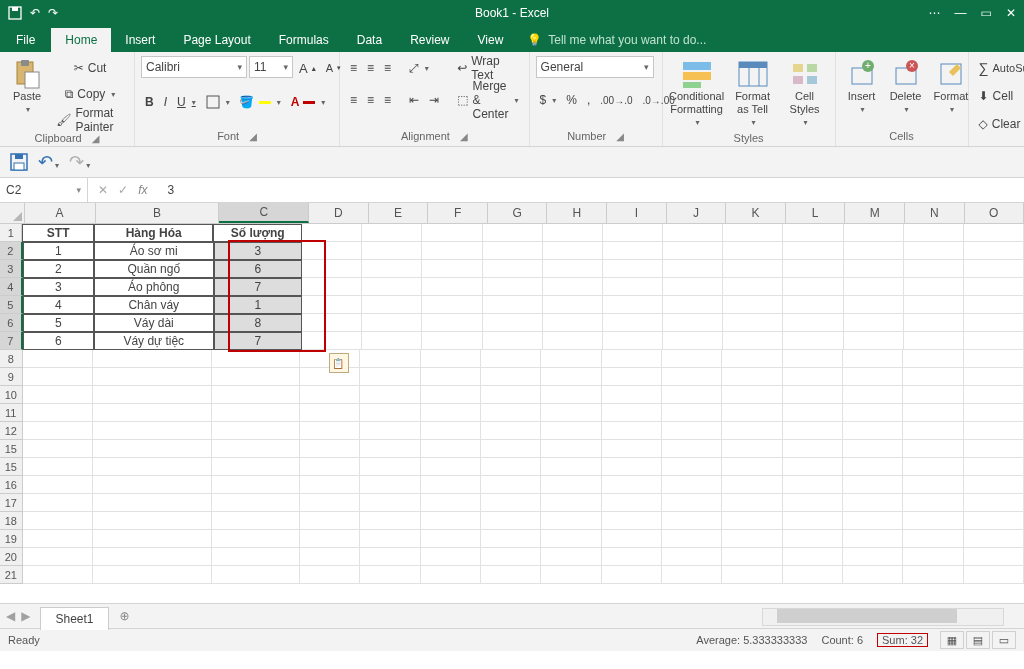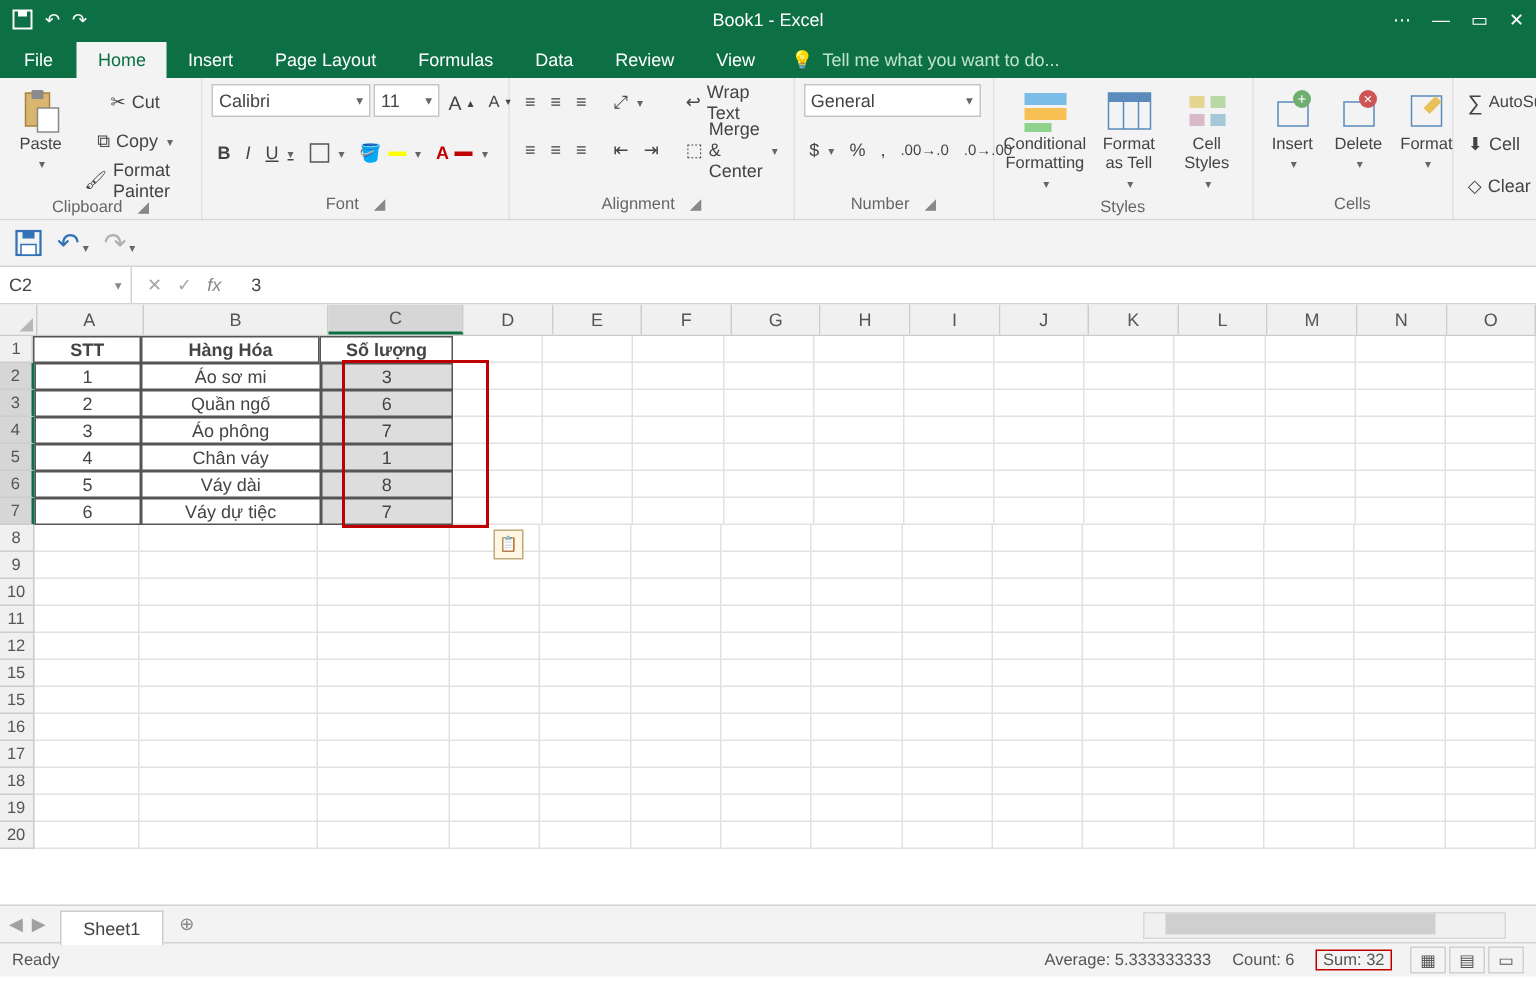--- a/index.html
+++ b/index.html
@@ -710,20 +710,38 @@
         <div class="cell" style="width: 62px;"></div>
         <div class="cell" style="width: 62px;"></div>
         <div class="cell" style="width: 62px;"></div>
         <div class="cell" style="width: 62px;"></div>
         <div class="cell" style="width: 62px;"></div>
         <div class="cell" style="width: 62px;"></div>
         <div class="cell" style="width: 62px;"></div>
         <div class="cell" style="width: 62px;"></div>
         <div class="cell" style="width: 62px;"></div>
       </div>
+      <div class="row">
+        <div class="rh">21</div>
+        <div class="cell" style="width: 74px;"></div>
+        <div class="cell" style="width: 130px;"></div>
+        <div class="cell" style="width: 94px;"></div>
+        <div class="cell" style="width: 62px;"></div>
+        <div class="cell" style="width: 62px;"></div>
+        <div class="cell" style="width: 62px;"></div>
+        <div class="cell" style="width: 62px;"></div>
+        <div class="cell" style="width: 62px;"></div>
+        <div class="cell" style="width: 62px;"></div>
+        <div class="cell" style="width: 62px;"></div>
+        <div class="cell" style="width: 62px;"></div>
+        <div class="cell" style="width: 62px;"></div>
+        <div class="cell" style="width: 62px;"></div>
+        <div class="cell" style="width: 62px;"></div>
+        <div class="cell" style="width: 62px;"></div>
+      </div>
     </div>
   <div class="sel-frame" id="selframe" style="left: 228px; top: 37px; width: 94px; height: 108px;"></div>
   <div class="paste-opts" id="pasteopts" style="left: 329px; top: 150px;">📋</div>
 </div>
 
 <div class="sheet-tabs">
   <div class="sheet-nav">
     <span>◀</span>
     <span>▶</span>
   </div>

